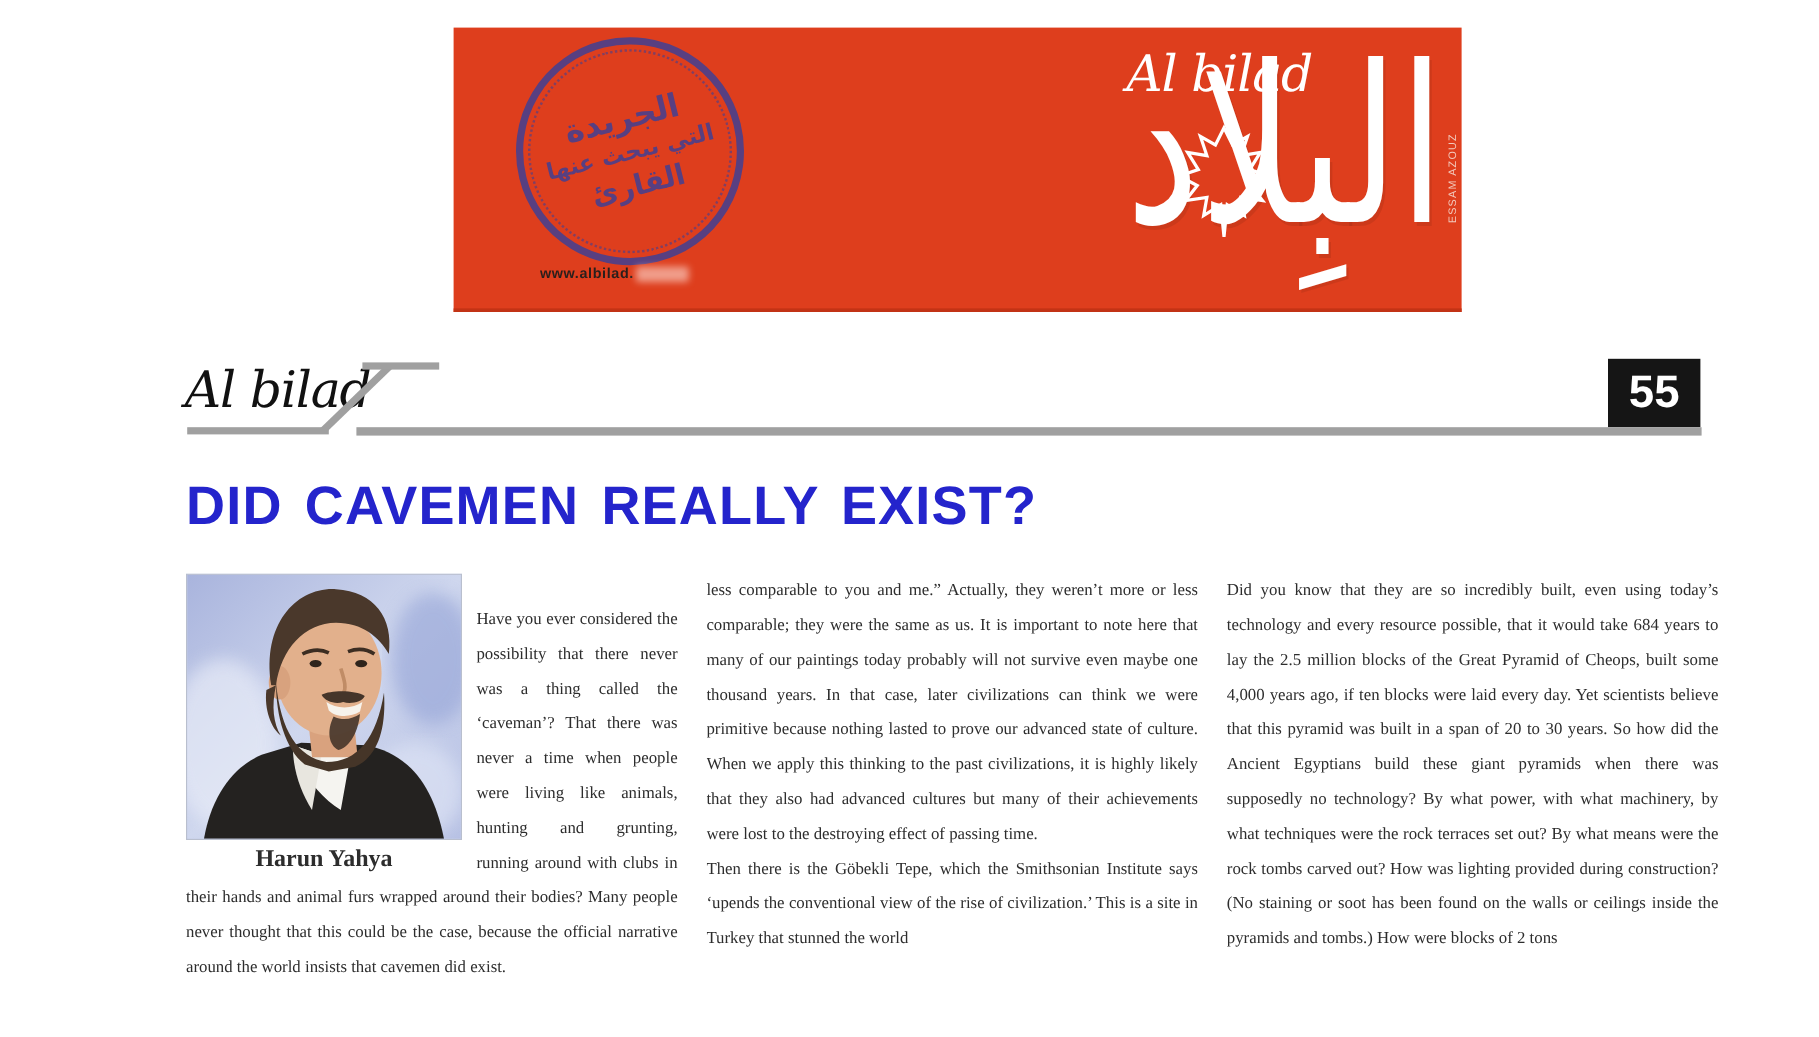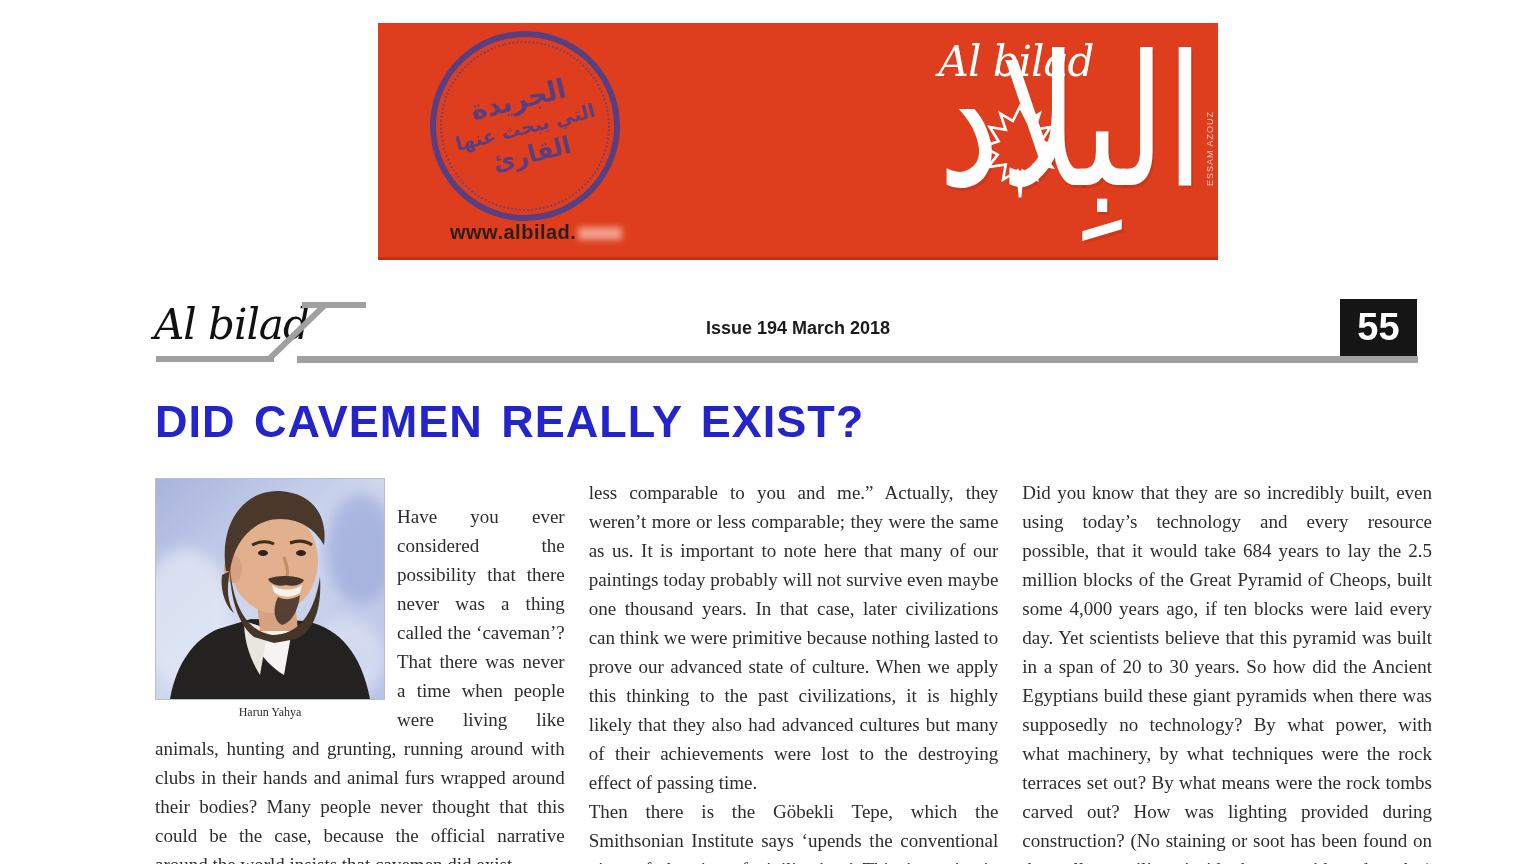--- a/index.html
+++ b/index.html
@@ -14,21 +14,21 @@
   .banner{position:absolute;left:378px;top:23px;width:840px;height:234px;
           background:var(--banner_red);border-bottom:3px solid #c23315;}
   .stamp{position:absolute;left:52px;top:8px;width:178px;height:178px;border-radius:50%;
          border:6px solid var(--ink_navy);transform:rotate(-14deg);opacity:.88;
          display:flex;align-items:center;justify-content:center;}
   .stamp-ring{position:absolute;inset:4px;border-radius:50%;border:2px dotted var(--ink_navy);opacity:.7;}
   .stamp-text{position:relative;text-align:center;color:var(--ink_navy);
               font-family:"DejaVu Sans",sans-serif;font-weight:bold;line-height:1.25;direction:rtl;}
   .stamp-l1{font-size:27px;} .stamp-l2{font-size:19px;} .stamp-l3{font-size:24px;}
   .site{position:absolute;left:72px;top:198px;font-family:"Liberation Sans",sans-serif;
-        font-weight:bold;font-size:20px;color:#2a1f1c;letter-spacing:.5px;}
+        font-weight:bold;font-size:12px;color:#2a1f1c;letter-spacing:.5px;}
   .redacted{display:inline-block;width:44px;height:13px;background:rgba(255,235,228,.55);
             filter:blur(3px);vertical-align:middle;margin-left:2px;border-radius:2px;}
   .arabic-masthead{position:absolute;right:14px;top:0;width:520px;text-align:right;direction:rtl;
         font-family:"DejaVu Sans",sans-serif;color:#fff;font-size:138px;line-height:1.1;
         transform:scaleY(1.32);transform-origin:top right;z-index:1;text-shadow:2px 2px 0 rgba(0,0,0,.08);}
   .blackletter{font-family:"DejaVu Serif",serif;font-weight:normal;font-style:italic;letter-spacing:-1px;}
   .latin-masthead{position:absolute;left:538px;top:14px;width:200px;text-align:center;
         color:#fff;font-size:42px;z-index:2;}
   .leaf{position:absolute;left:596px;top:80px;width:92px;height:98px;z-index:2;}
   .credit{position:absolute;right:3px;top:88px;writing-mode:vertical-rl;transform:rotate(180deg);
@@ -47,25 +47,25 @@
          display:flex;align-items:center;justify-content:center;}
   .main-rule{position:absolute;left:297px;top:356px;width:1121px;height:7px;background:var(--rule_gray);}
 
   
   .headline{position:absolute;left:155px;top:396px;width:1277px;text-align:left;
             font-family:"Liberation Sans",sans-serif;font-weight:bold;font-size:45px;
             letter-spacing:1px;word-spacing:5px;color:var(--title_blue);}
   .columns{position:absolute;left:155px;top:478px;width:1277px;height:386px;overflow:hidden;
            display:flex;gap:24px;}
   .col{flex:1 1 0;overflow:hidden;}
-  .col p{margin:0;font-size:19px;line-height:29px;text-align:justify;}
+  .col p{margin:0;font-size:14px;line-height:29px;text-align:justify;}
   .col1-lead{margin-top:24px !important;}
   .photo-box{float:left;width:230px;margin:0 12px 4px 0;}
   .photo{display:block;width:228px;height:220px;border:1px solid #b9bfce;background:#c7d0ea;}
-  .caption{text-align:center;font-weight:normal;font-size:12px;margin-top:5px;font-family:"Liberation Serif",serif;}
+  .caption{text-align:center;font-weight:bold;font-size:20px;margin-top:5px;font-family:"Liberation Serif",serif;}
 </style>
 </head>
 <body>
 
 <div class="page">
 
   <div class="banner">
     <div class="stamp">
       <div class="stamp-ring"></div>
       <div class="stamp-text">
@@ -80,21 +80,20 @@
       <path d="M50 4 L58 20 L72 12 L66 30 L84 27 L74 43 L92 49 L75 58 L86 72 L66 69 L69 86 L53 76 L50 106 L47 76 L31 86 L34 69 L14 72 L25 58 L8 49 L26 43 L16 27 L34 30 L28 12 L42 20 Z" fill="none" stroke="#ffffff" stroke-width="3"></path>
     </svg>
     <div class="site"><span>www.albilad.</span><span class="redacted"></span></div>
     <div class="credit">ESSAM AZOUZ</div>
   </div>
 
   <div class="logo blackletter">Al bilad</div>
   <div class="logo-underline"></div>
   <div class="logo-diagonal"></div>
   <div class="logo-topline"></div>
-  <div class="issue">Issue 194 March 2018</div>
   <div class="badge">55</div>
   <div class="main-rule"></div>
 
   <div class="headline">DID CAVEMEN REALLY EXIST?</div>
 
   <div class="columns">
 
     <div class="col">
       <div class="photo-box">
         <svg class="photo" viewBox="0 0 228 220">

